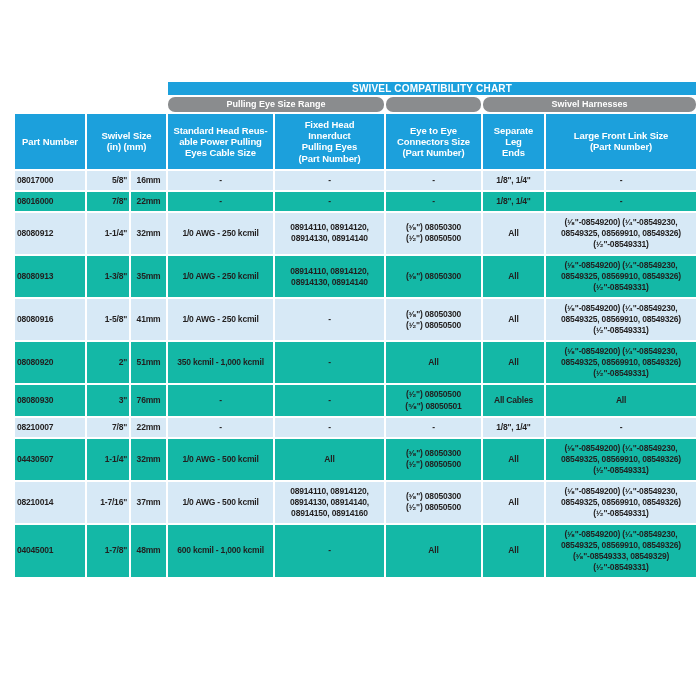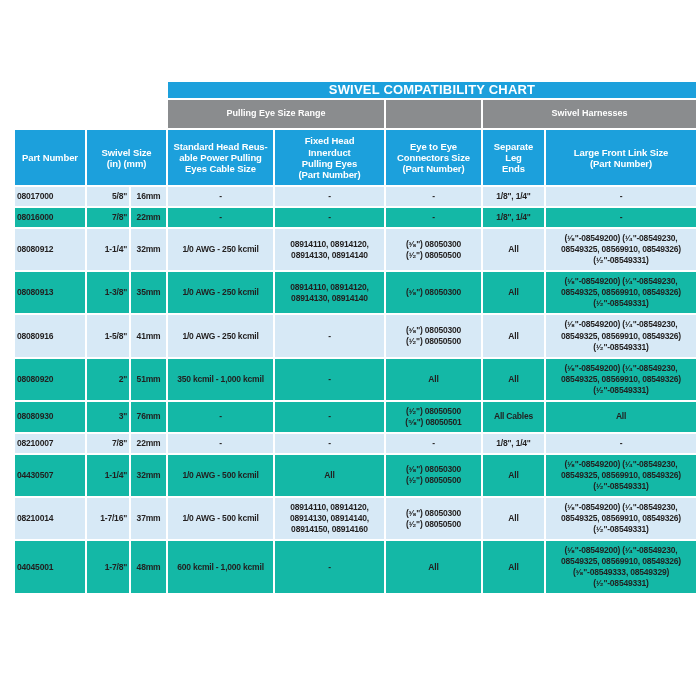--- a/index.html
+++ b/index.html
@@ -11,25 +11,25 @@
     border-spacing: 2px; table-layout: fixed; width: 684px; }
   col.c-part { width: 70px; } col.c-in { width: 42px; } col.c-mm { width: 35px; }
   col.c-std { width: 105px; } col.c-fix { width: 109px; } col.c-eye { width: 95px; }
   col.c-leg { width: 61px; } col.c-link { width: 150px; }
 
   td { vertical-align: middle; text-align: center; white-space: pre-line;
     font-weight: bold; color: #221f1f; }
 
   .spacer { background: transparent; }
 
-  .title-cell { background: #1CA0DC; color: #ffffff; font-size: 13px;
+  .title-cell { background: #1CA0DC; color: #ffffff; font-size: 10px;
     letter-spacing: 0.2px; height: 13px; line-height: 1.1; padding: 1px 0; }
 
   .group-cell { background: #8A8C8E; color: #ffffff; font-size: 9px;
-    height: 28px; line-height: 1.1; padding: 1px 0; }
+    height: 15px; line-height: 1.1; padding: 1px 0; border-radius: 7px; }
 
   .colhead { background: #1CA0DC; color: #ffffff; font-size: 9.5px;
     line-height: 1.18; padding: 5px 2px; height: 48px; letter-spacing: -0.1px; }
 
   tr.data td { font-size: 8.5px; line-height: 1.3; letter-spacing: -0.2px;
     padding: 4px 2px; }
   tr.data.alt td { background: #D7E9F6; }
   tr.data.plain td { background: #14b8a6; }
   td.cell-part { text-align: left; padding-left: 9px; margin-left: 17px; }
   td.cell-in { text-align: right; padding-right: 7px; }

